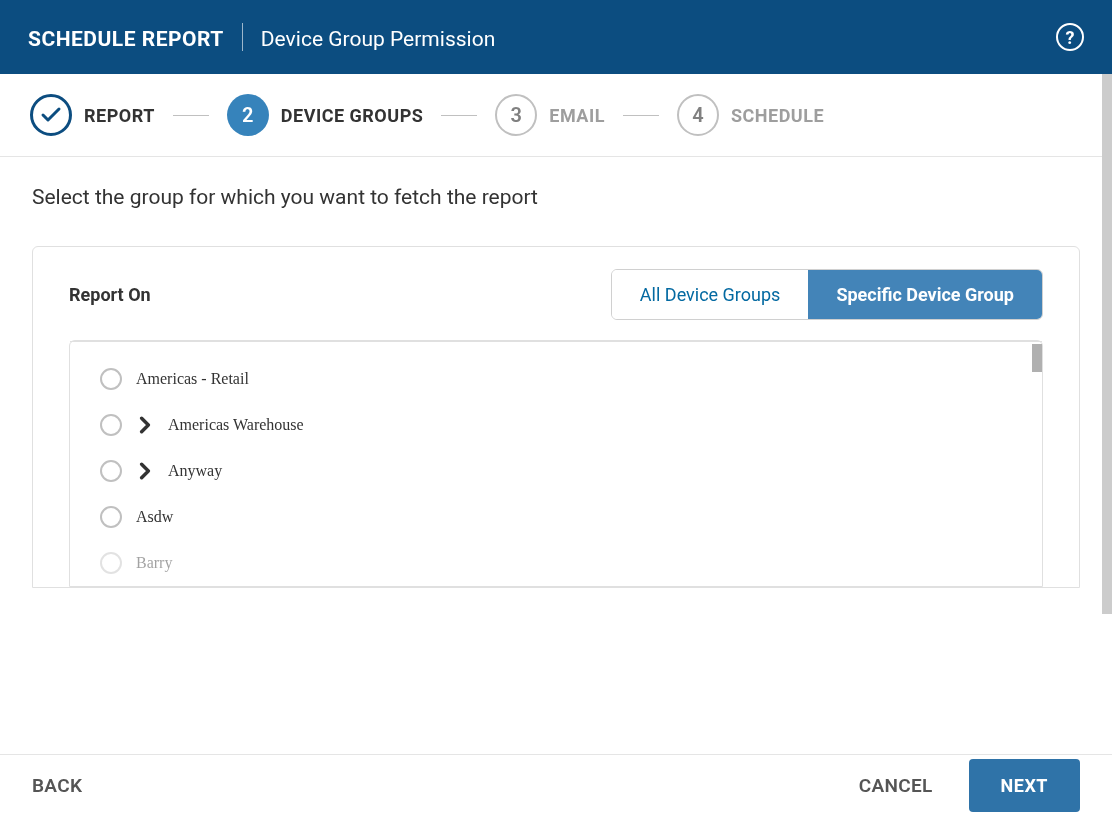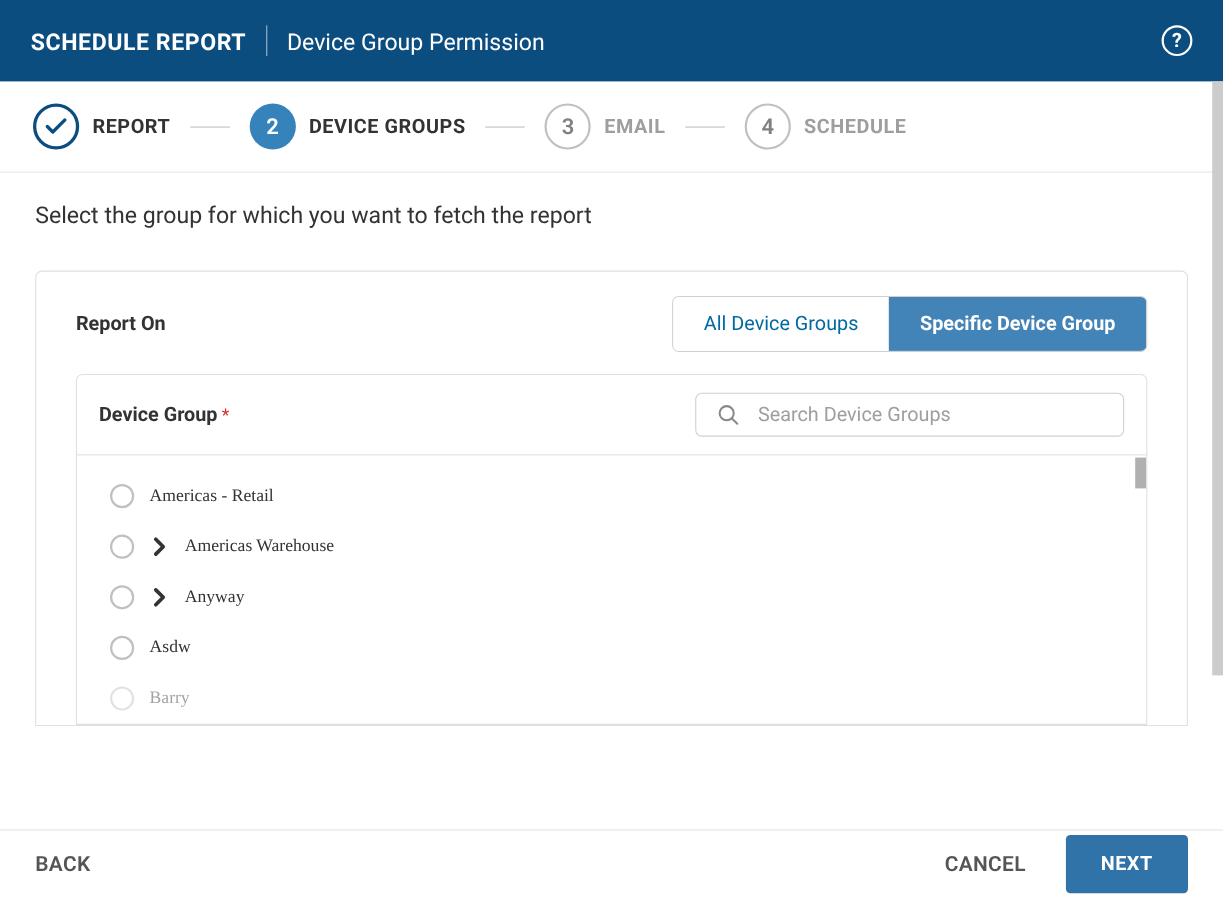--- a/index.html
+++ b/index.html
@@ -348,33 +348,20 @@
 
       <div class="report-on-row">
         <div class="report-on-label">Report On</div>
         <div class="toggle-group">
           <button class="toggle-btn">All Device Groups</button>
           <button class="toggle-btn active">Specific Device Group</button>
         </div>
       </div>
 
       <div class="inner-panel">
-        <div class="inner-panel-header">
-          <div>
-            <span class="device-group-label">Device Group</span>
-            <span class="required-star">*</span>
-          </div>
-          <div class="search-wrap">
-            <svg class="search-icon" width="22" height="22" viewBox="0 0 24 24" fill="none" stroke="#888888" stroke-width="2" stroke-linecap="round">
-              <circle cx="10.5" cy="10.5" r="7"></circle>
-              <line x1="21" y1="21" x2="16" y2="16"></line>
-            </svg>
-            <input class="search-input" type="text" placeholder="Search Device Groups" style="">
-          </div>
-        </div>
 
         <div class="tree-area">
           <div class="tree-scrollbar"></div>
 
           <div class="tree-item">
             <div class="radio-circle"></div>
             <span class="tree-label">Americas - Retail</span>
           </div>
 
           <div class="tree-item">

